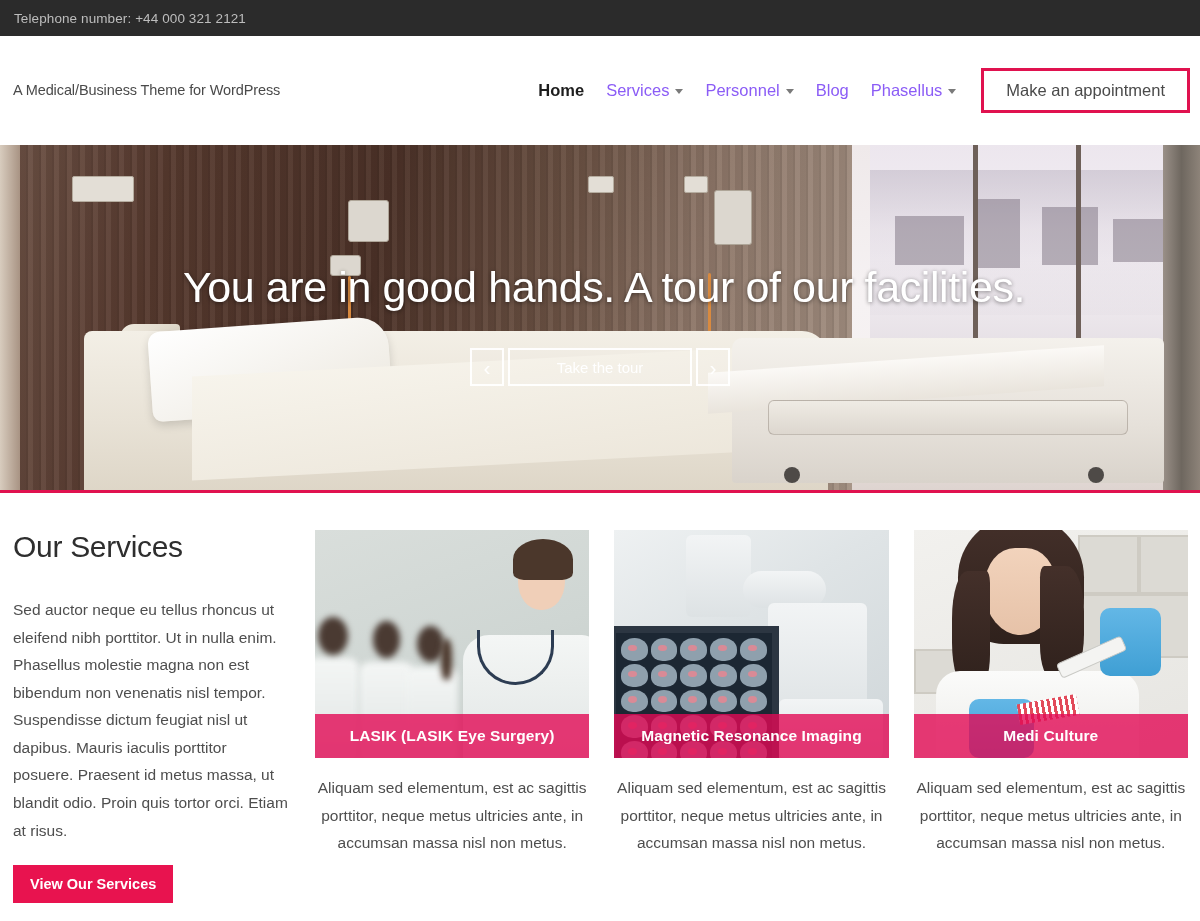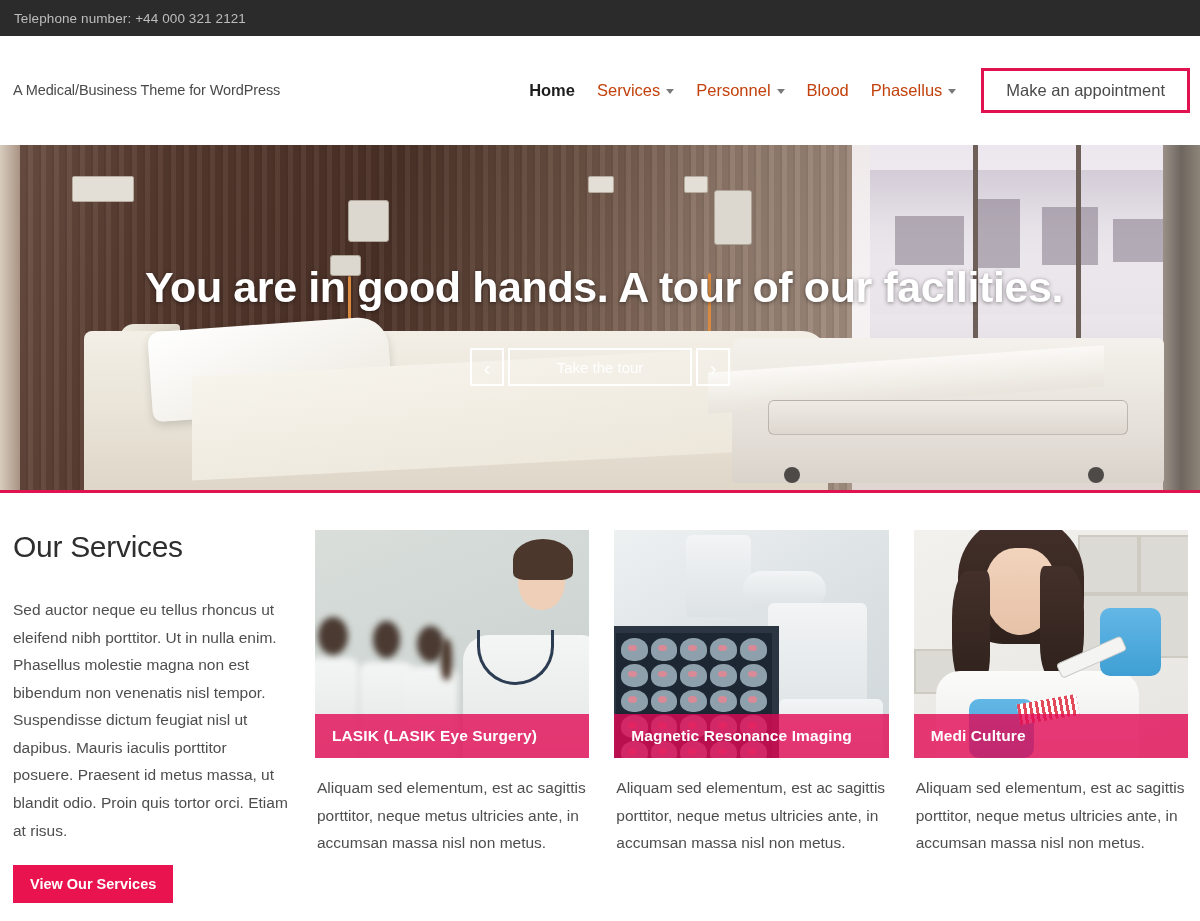--- a/index.html
+++ b/index.html
@@ -52,21 +52,21 @@
     letter-spacing: -.1px;
   }
 
   .nav {
     display: flex;
     align-items: center;
     gap: 0;
   }
   .nav-item {
     font-size: 16.5px;
-    color: #c2410c;
+    color: #8b5cf6;
     padding: 0 11px;
     white-space: nowrap;
     cursor: pointer;
     display: flex;
     align-items: center;
     gap: 6px;
     text-decoration: none;
   }
   .nav-item.active { color: #1d1d1d; font-weight: bold; }
   .caret {
@@ -213,21 +213,21 @@
   }
 
   .hero-overlay { position: absolute; inset: 0; }
   .hero-title {
     position: absolute;
     left: 8px; right: 0;
     top: 118px;
     text-align: center;
     color: #ffffff;
     font-size: 43px;
-    font-weight: 700;
+    font-weight: 400;
     letter-spacing: -.4px;
     text-shadow: 0 1px 4px rgba(0,0,0,.45);
     white-space: nowrap;
   }
   .hero-controls {
     position: absolute;
     left: 50%;
     top: 203px;
     transform: translateX(-50%);
     display: flex;
@@ -288,21 +288,21 @@
     color: #ffffff;
     font-size: 14.5px;
     font-weight: bold;
     padding: 11px 17px;
     border: none;
     cursor: pointer;
     font-family: inherit;
   }
 
   .cards { display: flex; gap: 25px; flex: 1; }
-  .card { flex: 1; position: relative; }
+  .card { flex: 1; position: relative; text-align: center; }
   .card-media {
     position: relative;
     height: 228px;
     overflow: hidden;
     background: #d7d9d6;
   }
   .card-label {
     position: absolute;
     left: 0; right: 0; bottom: 0;
     background: rgba(226,10,85,.80);
@@ -367,21 +367,21 @@
     </a>
     <a class="nav-item" href="#">
       <span>Services</span>
       <span class="caret"></span>
     </a>
     <a class="nav-item" href="#">
       <span>Personnel</span>
       <span class="caret"></span>
     </a>
     <a class="nav-item" href="#">
-      <span>Blood</span>
+      <span>Blog</span>
     </a>
     <a class="nav-item" href="#">
       <span>Phasellus</span>
       <span class="caret"></span>
     </a>
     <button class="appt-btn">Make an appointment</button>
   </nav>
 </div>
 
 <div class="hero">

